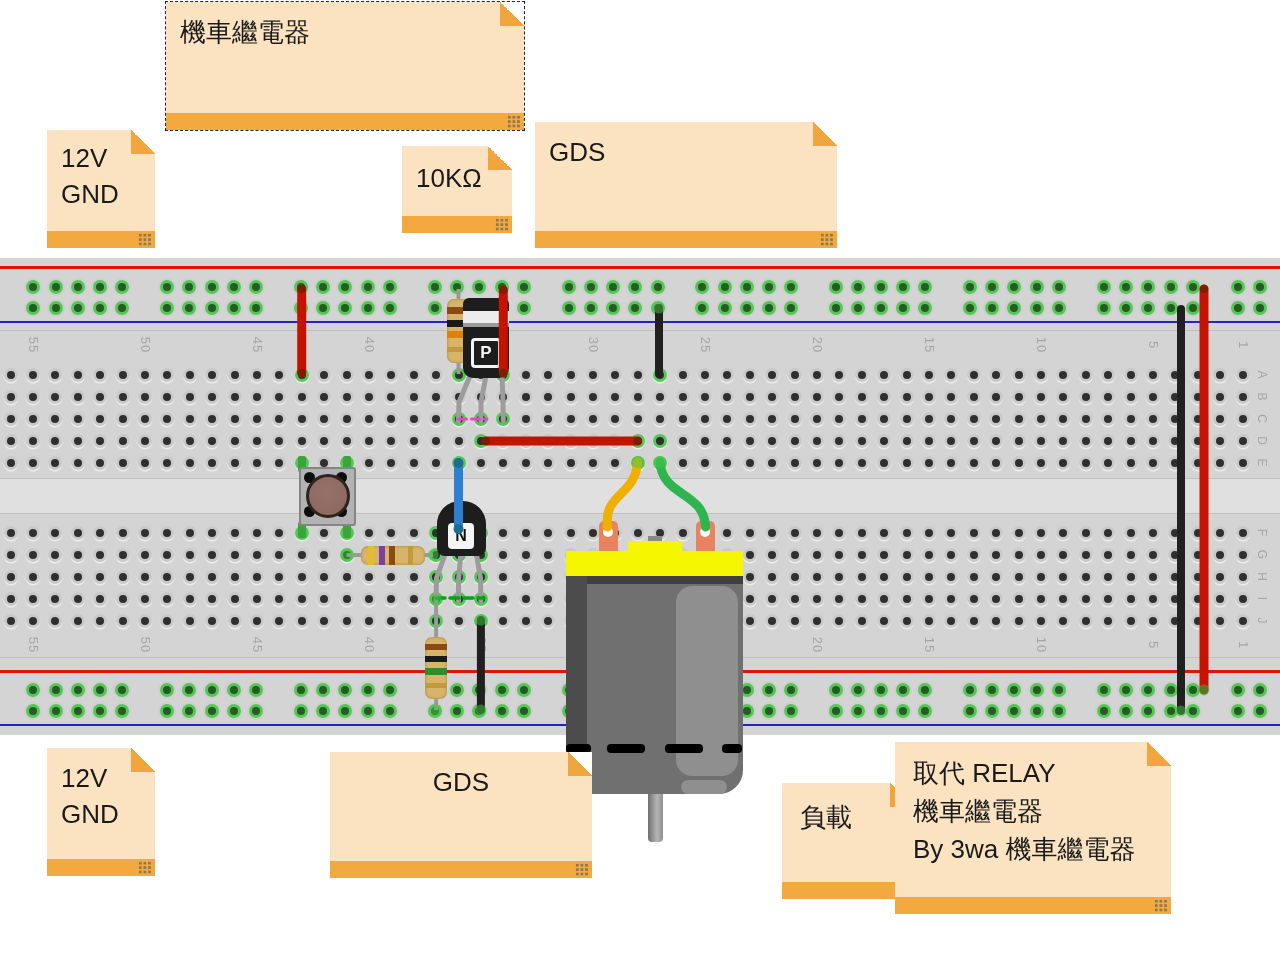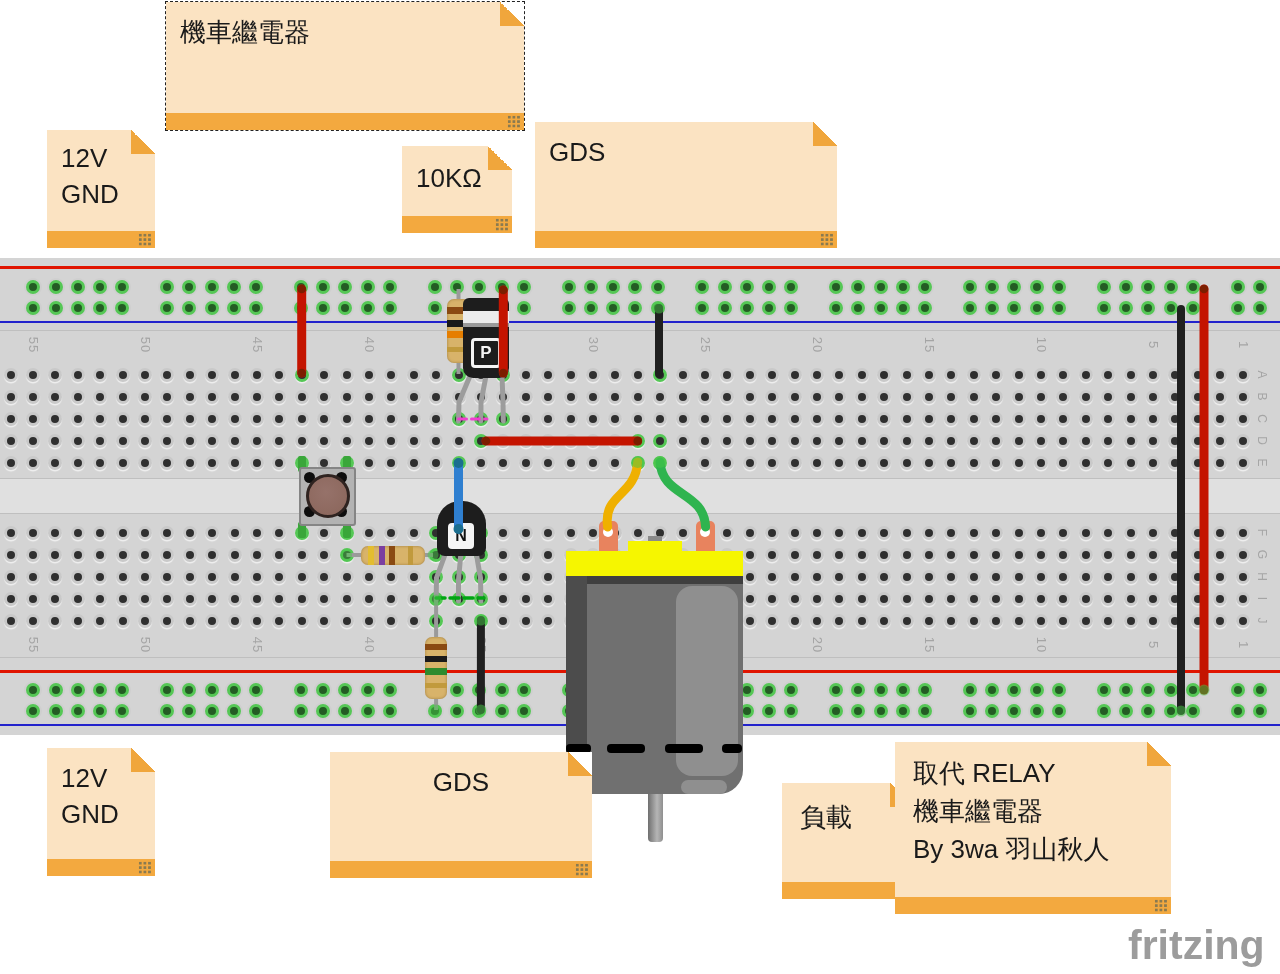--- a/index.html
+++ b/index.html
@@ -1020,19 +1020,18 @@
     <span class="fold"></span>
     <div class="nline" style="padding-left:18px;">負載</div>
     <div class="nbar"></div>
       <div class="ndots"></div>
   </div>
 
   <div class="note" style="left:895px;top:742px;width:276px;height:172px;padding-top:12px;box-sizing:border-box;">
     <span class="fold"></span>
     <div class="nline" style="line-height:38px;padding-left:18px;">取代 RELAY</div>
     <div class="nline" style="line-height:38px;padding-left:18px;">機車繼電器</div>
-    <div class="nline" style="line-height:38px;padding-left:18px;">By 3wa 羽山秋人</div>
+    <div class="nline" style="line-height:38px;padding-left:18px;">By 3wa 機車繼電器</div>
     <div class="nbar"></div>
       <div class="ndots"></div>
   </div>
 
-  <div id="watermark">fritzing</div>
 </div>
 
 </body></html>

